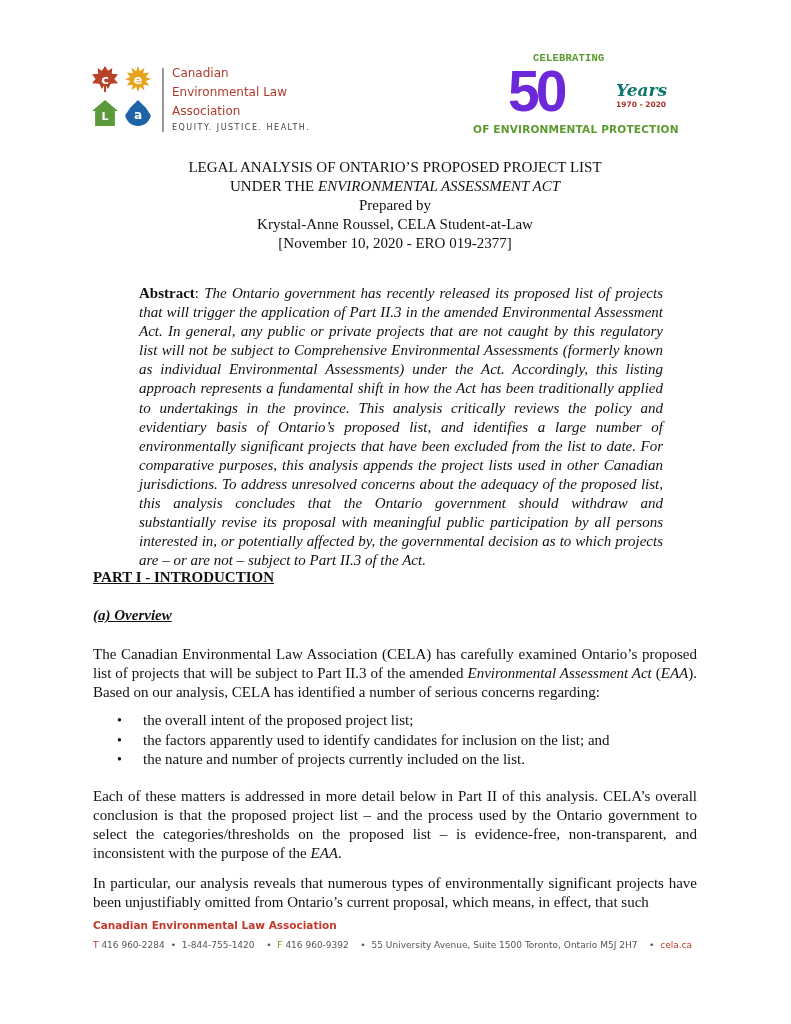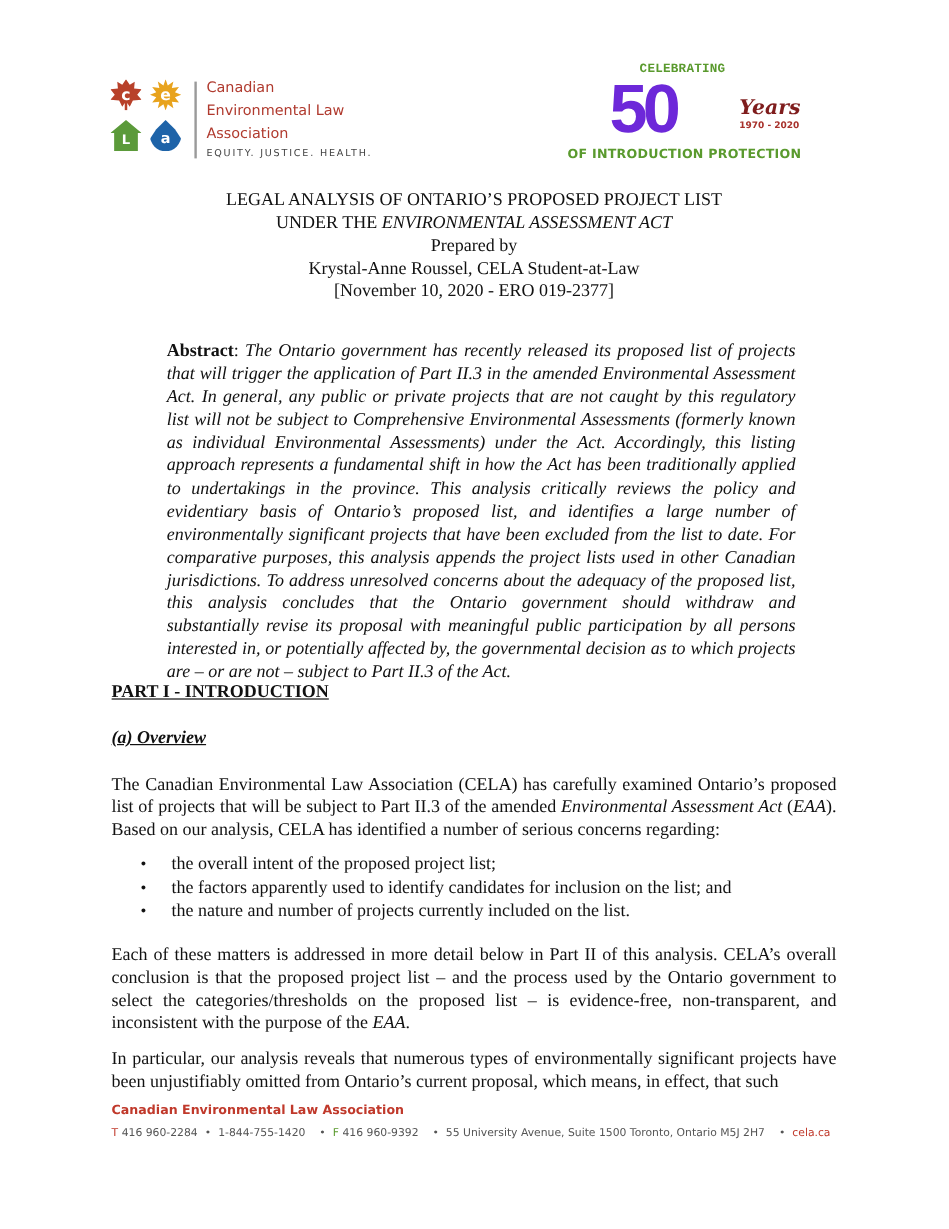--- a/index.html
+++ b/index.html
@@ -21,21 +21,21 @@
   .drop { left: 33px; top: 36px; }
   .drop .shape { position: absolute; inset: 0; background: #1e63a8; border-radius: 50% 50% 50% 50% / 60% 60% 40% 40%; clip-path: polygon(50% 0%, 80% 30%, 100% 60%, 100% 100%, 0% 100%, 0% 60%, 20% 30%); border-radius: 50%; }
   .drop .glyph { font-size: 12px; top: 2px; }
   .logo-divider { position: absolute; left: 70px; top: 4px; width: 2px; height: 64px; background: #9a9a9a; }
   .logo-text { position: absolute; left: 80px; top: 0; font-family: "DejaVu Sans", sans-serif; color: #b03a2e; font-size: 12px; line-height: 19px; }
   .logo-tagline { position: absolute; left: 80px; top: 59px; font-family: "DejaVu Sans", sans-serif; font-size: 8px; letter-spacing: 1.5px; color: #444; }
 
   .anniv-logo { position: absolute; left: 470px; top: 50px; width: 210px; height: 88px; }
   .anniv-top { position: absolute; left: 63px; top: 2px; font-family: Liberation Mono, monospace; font-weight: bold; font-size: 10.5px; color: #5a9a2e; letter-spacing: 0.2px; }
   .anniv-fifty { position: absolute; left: 38px; top: 6px; font-family: "Liberation Sans", sans-serif; font-weight: bold; font-size: 57px; line-height: 70px; color: #6d28d9; letter-spacing: -4px; }
-  .anniv-years { position: absolute; left: 146px; top: 30px; font-family: "DejaVu Serif", serif; font-style: italic; font-weight: bold; font-size: 17px; color: #7f1d1d; }
+  .anniv-years { position: absolute; left: 146px; top: 30px; font-family: "DejaVu Serif", serif; font-style: italic; font-weight: bold; font-size: 17px; color: #0f766e; }
   .anniv-range { position: absolute; left: 146px; top: 50px; font-family: "DejaVu Sans", sans-serif; font-weight: bold; font-size: 7.5px; color: #a8322c; }
   .anniv-bottom { position: absolute; left: 3px; top: 73px; font-family: "DejaVu Sans", sans-serif; font-weight: bold; font-size: 10.5px; color: #5a9a2e; letter-spacing: 0.2px; white-space: nowrap; }
 
   
   .title-block { position: absolute; left: 95px; top: 158px; width: 600px; text-align: center; font-size: 15px; line-height: 19px; }
   .title-block .t-bold { font-weight: normal; }
   .title-block .t-italic { font-style: italic; }
 
   
   .abstract { position: absolute; left: 139px; top: 284px; width: 524px; font-size: 15px; line-height: 19.1px; text-align: justify; }
@@ -89,21 +89,21 @@
     <div>Association</div>
   </div>
   <div class="logo-tagline">EQUITY. JUSTICE. HEALTH.</div>
 </div>
 
 <div class="anniv-logo">
   <div class="anniv-top">CELEBRATING</div>
   <div class="anniv-fifty">50</div>
   <div class="anniv-years">Years</div>
   <div class="anniv-range">1970 - 2020</div>
-  <div class="anniv-bottom">OF INTRODUCTION PROTECTION</div>
+  <div class="anniv-bottom">OF ENVIRONMENTAL PROTECTION</div>
 </div>
 
 <div class="title-block">
   <div class="t-bold">LEGAL ANALYSIS OF ONTARIO’S PROPOSED PROJECT LIST</div>
   <div class="t-bold"><span>UNDER THE </span><span class="t-italic">ENVIRONMENTAL ASSESSMENT ACT</span></div>
   <div>Prepared by</div>
   <div>Krystal-Anne Roussel, CELA Student-at-Law</div>
   <div>[November 10, 2020 - ERO 019-2377]</div>
 </div>
 

